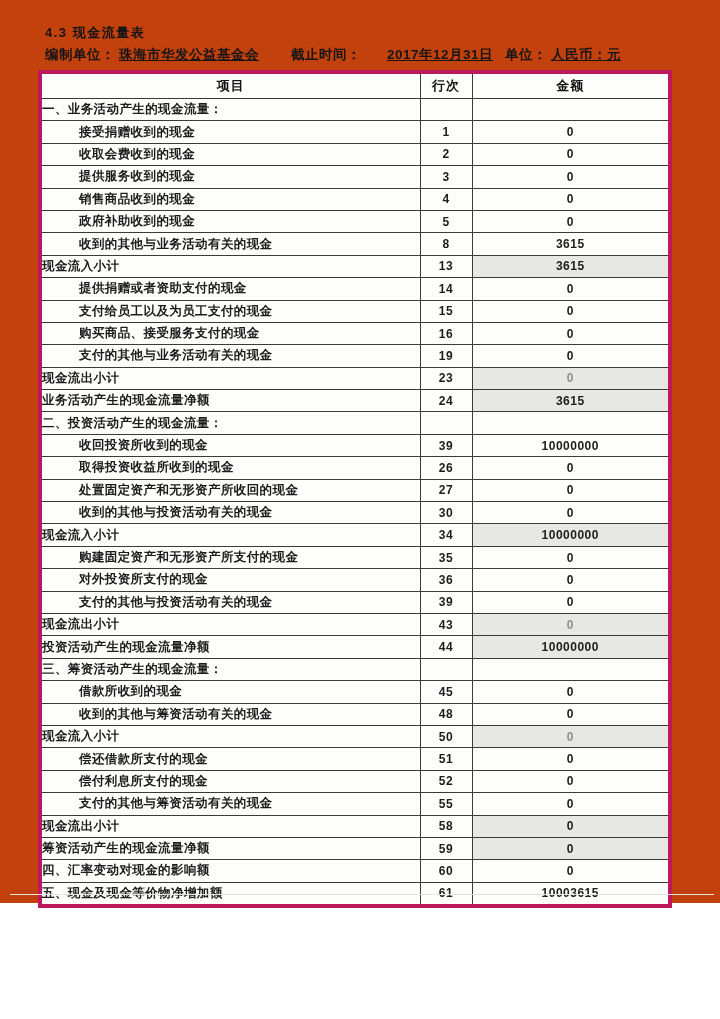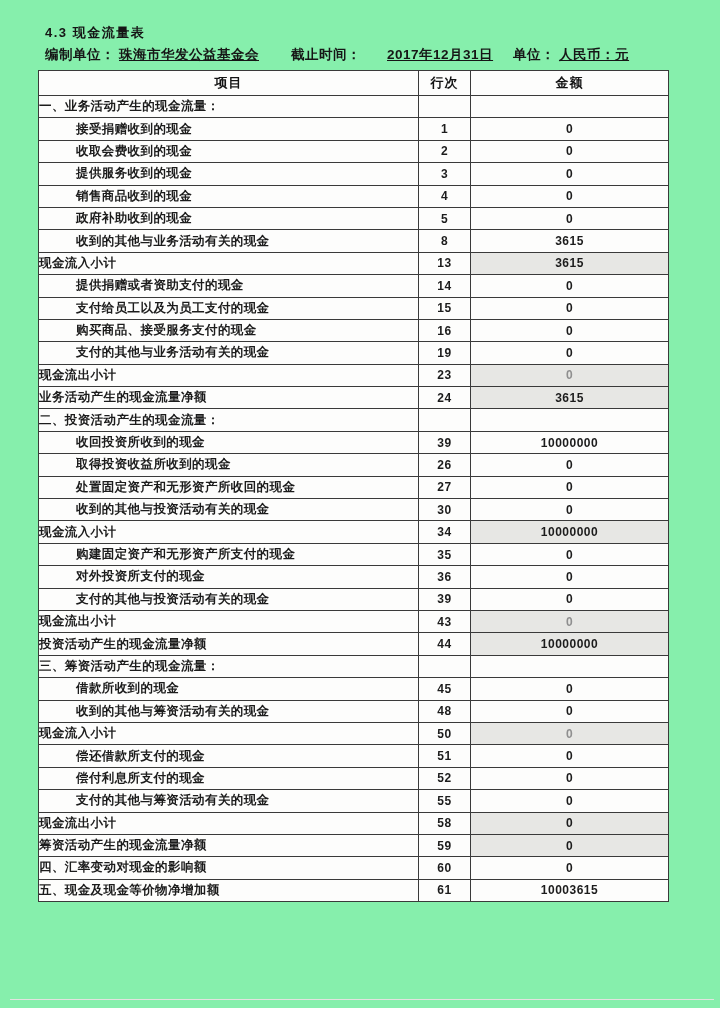--- a/index.html
+++ b/index.html
@@ -7,22 +7,22 @@
     padding: 0;
     width: 720px;
     height: 1019px;
     overflow: hidden;
     background: #ffffff;
     font-family: "Liberation Sans", sans-serif;
   }
   .page {
     position: relative;
     width: 720px;
-    height: 1008px;
-    background: #86efac;
+    height: 903px;
+    background: #c2410c;
     color: #1b1b1b;
   }
   .doc-title {
     position: absolute;
     left: 45px;
     top: 24px;
     font-size: 13px;
     font-weight: bold;
     letter-spacing: 1.5px;
     color: #151515;
@@ -37,30 +37,30 @@
     font-weight: bold;
     color: #161616;
     white-space: nowrap;
     display: flex;
     align-items: baseline;
   }
   .meta-pair { display: inline-flex; align-items: flex-start; }
   .meta-label { letter-spacing: 0.5px; }
   .meta-value { margin-left: 4px; letter-spacing: 0.5px; text-decoration: underline; }
   .gap-a { margin-left: 32px; gap: 22px; }
-  .gap-b { margin-left: 20px; }
+  .gap-b { margin-left: 12px; }
 
   table.cf-table {
     position: absolute;
     left: 38px;
     top: 70px;
     width: 630px;
     border-collapse: collapse;
     table-layout: fixed;
-    border: 1px solid #be185d;
+    border: 4px solid #be185d;
     background: #fdfdfc;
   }
   .cf-table th, .cf-table td {
     border: 1px solid #3a3a3a;
     padding: 0;
     overflow: hidden;
     white-space: nowrap;
   }
   .cf-table th {
     height: 24px;

